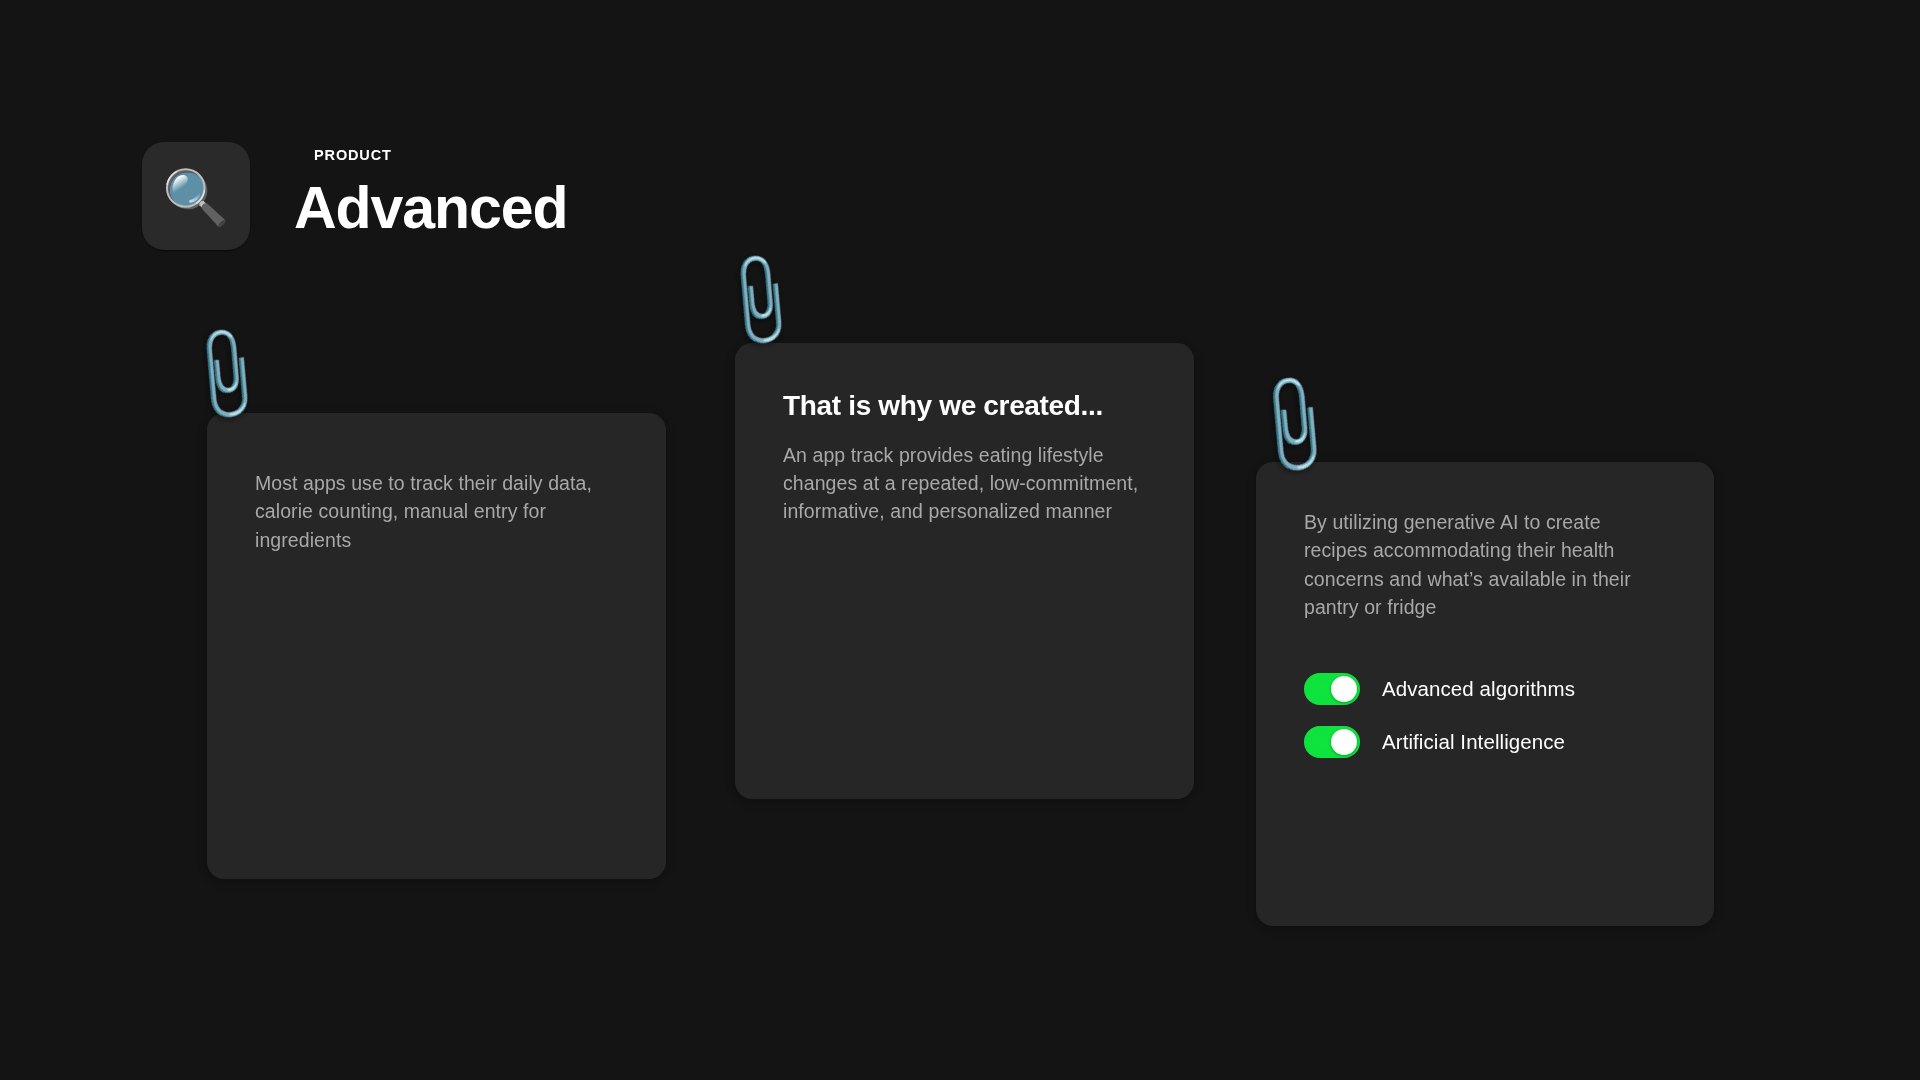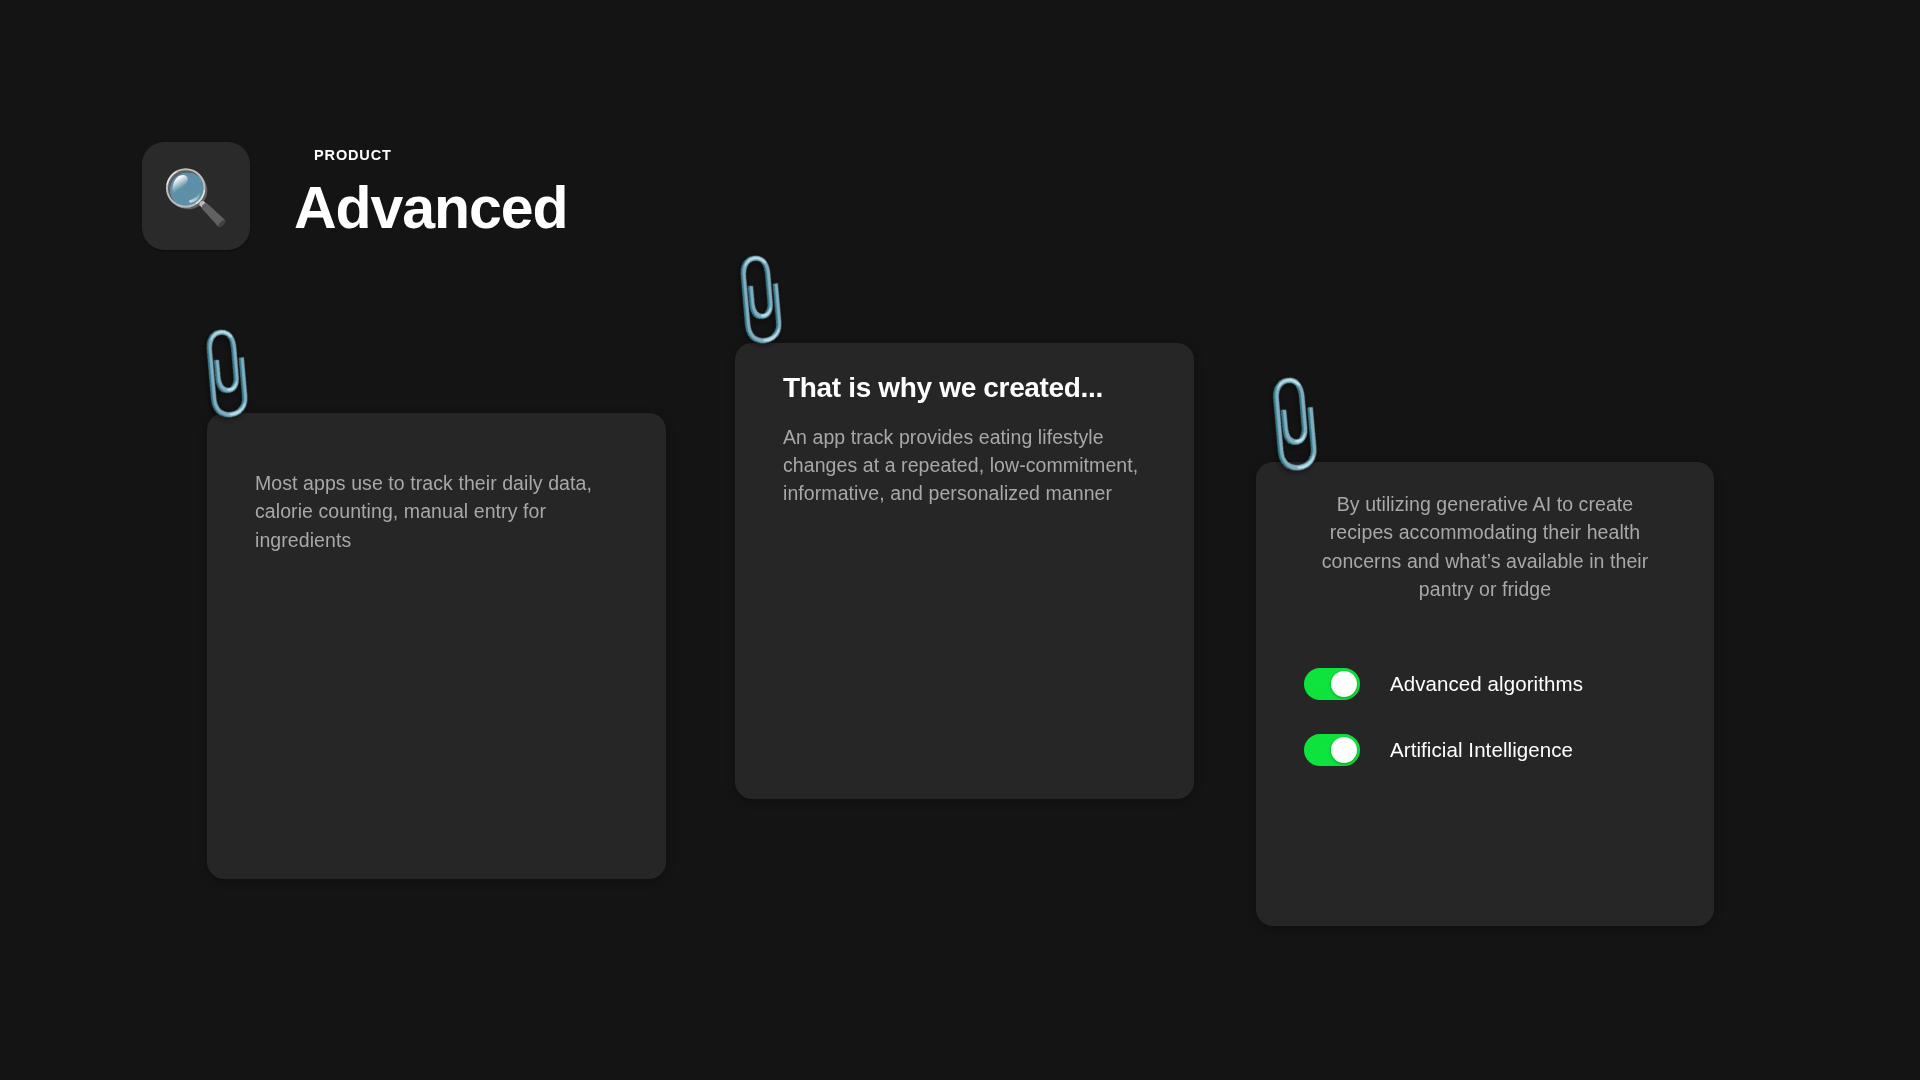--- a/index.html
+++ b/index.html
@@ -33,21 +33,21 @@
     letter-spacing:-.018em; line-height:1.08;
   }
 
   
   .card {
     position:absolute;
     background:#262626;
     border-radius:17px;
     box-shadow:0 2px 10px rgba(0,0,0,.30);
   }
-  .card-inner { position:relative; height:100%; padding:28px 48px 36px 48px; }
+  .card-inner { position:relative; height:100%; padding:46px 48px 36px 48px; }
 
   .clip {
     position:absolute;
     line-height:1;
     z-index:3;
     pointer-events:none;
     filter:drop-shadow(0 2px 3px rgba(0,0,0,.55));
   }
 
   .card-title {
@@ -67,24 +67,24 @@
   #card-problem .card-body { max-width:360px; }
   #clip-problem { left:-22px; top:-72px; font-size:66px; transform:rotate(36deg); }
 
   
   #card-created { left:735px; top:343px; width:459px; height:456px; }
   #clip-created { left:-16px; top:-76px; font-size:66px; transform:rotate(36deg); }
 
   
   #card-how { left:1256px; top:462px; width:458px; height:464px; }
   #clip-how { left:-6px; top:-72px; font-size:70px; transform:rotate(36deg); }
-  #card-how .card-body { max-width:362px;text-align:center; }
+  #card-how .card-body { max-width:362px; }
 
   .toggle-list { margin-top:52px; display:flex; flex-direction:column; gap:21px; }
-  .toggle-row { display:flex; align-items:center; gap:30px;margin-top:13px; }
+  .toggle-row { display:flex; align-items:center; gap:22px; }
   .switch {
     position:relative;
     width:56px; height:32px; border-radius:16px;
     background:#0fe33e;
     flex:0 0 auto;
     box-shadow:0 0 10px rgba(15,227,62,.35) inset, 0 0 0 0 rgba(0,0,0,0);
   }
   .switch .knob {
     position:absolute; top:3px; left:27px;
     width:26px; height:26px; border-radius:50%;

